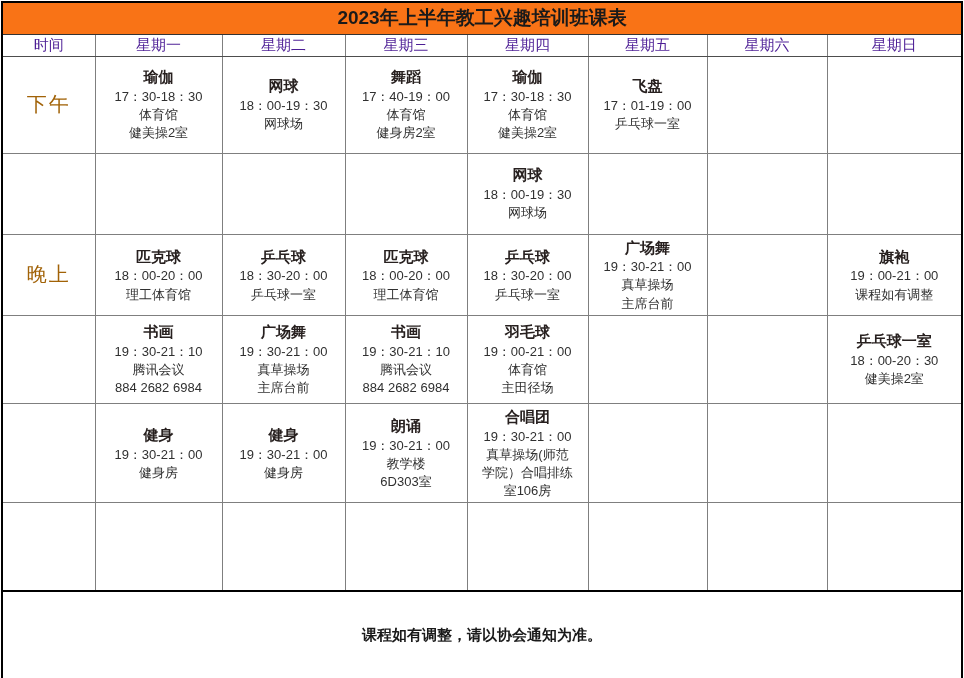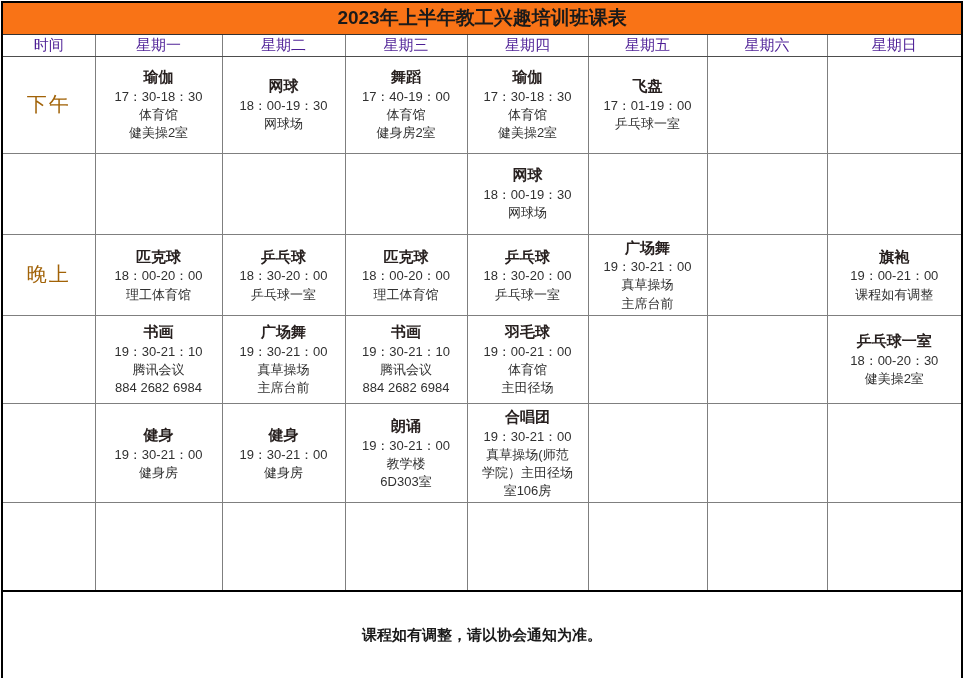--- a/index.html
+++ b/index.html
@@ -218,21 +218,21 @@
           <td class="course-cell">
             <div class="course-name">朗诵</div>
             <div class="course-line">19：30-21：00</div>
             <div class="course-line">教学楼</div>
             <div class="course-line">6D303室</div>
           </td>
           <td class="course-cell">
             <div class="course-name">合唱团</div>
             <div class="course-line">19：30-21：00</div>
             <div class="course-line">真草操场(师范</div>
-            <div class="course-line">学院）主田径场</div>
+            <div class="course-line">学院）合唱排练</div>
             <div class="course-line">室106房</div>
           </td>
           <td class="course-cell"></td>
           <td class="course-cell"></td>
           <td class="course-cell"></td>
         </tr>
         <tr class="row-5">
           <td class="time-cell"></td>
           <td class="course-cell"></td>
           <td class="course-cell"></td>

